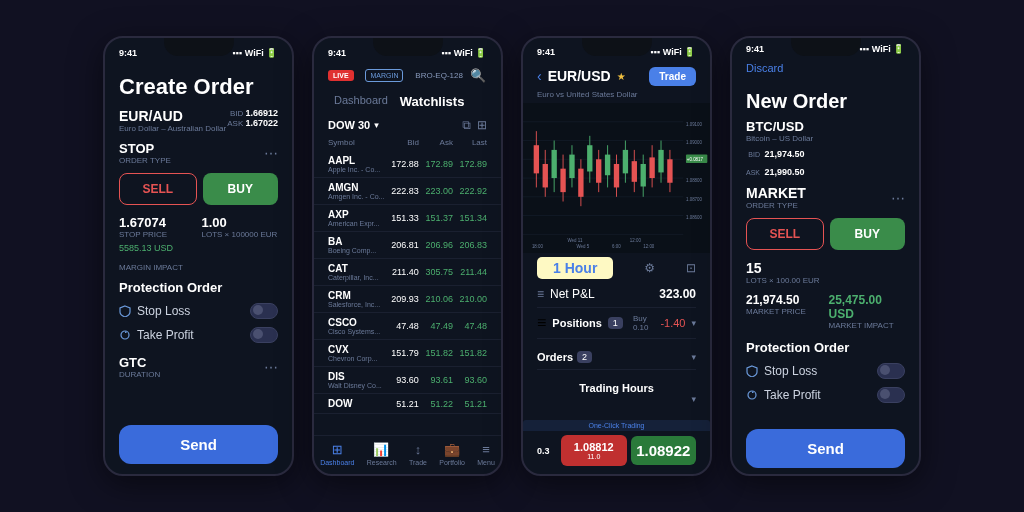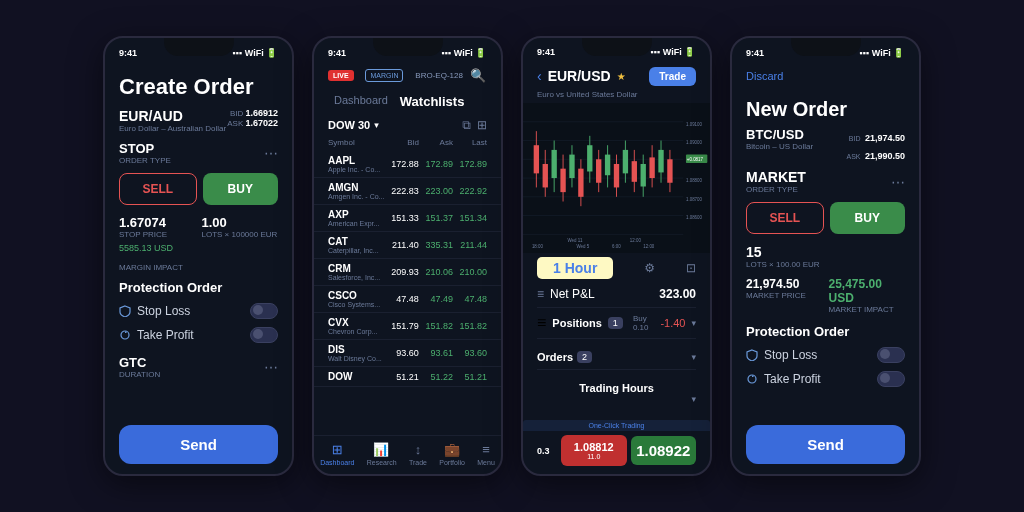--- a/index.html
+++ b/index.html
@@ -186,21 +186,21 @@
     .sell-price-sub { font-size: 7px; }
     .buy-price-btn { flex: 1; background: #2a7a3a; color: #fff; border: none; border-radius: 6px; padding: 6px 4px; cursor: pointer; text-align: center; }
     .buy-price-val { font-size: 15px; font-weight: 700; }
     .buy-price-sub { font-size: 7px; }
 
     
     .p4 { background: #0e1420; }
     .p4-header { padding: 6px 14px; display: flex; align-items: center; justify-content: space-between; }
     .discard-btn { color: #4a80e8; font-size: 11px; cursor: pointer; }
     .new-order-title { font-size: 20px; font-weight: 700; color: #fff; margin-bottom: 6px; }
-    .btc-row { display: flex; justify-content: space-between; align-items: flex-start; margin-bottom: 6px; }
+    .btc-row { display: flex; justify-content: space-between; align-items: flex-start; margin-bottom: 6px; flex-direction: column; }
     .btc-name { font-size: 13px; font-weight: 700; color: #fff; }
     .btc-sub { font-size: 8px; color: #6b7a99; }
     .btc-bid-ask { text-align: right; }
     .btc-label { font-size: 7px; color: #6b7a99; }
     .btc-val { font-size: 9px; color: #fff; font-weight: 600; }
     .market-type-row { display: flex; justify-content: space-between; align-items: center; margin-bottom: 8px; }
     .market-label { font-size: 14px; font-weight: 700; color: #fff; }
     .market-sub { font-size: 8px; color: #6b7a99; text-transform: uppercase; }
     .lots-row-p4 { display: flex; justify-content: space-between; margin-bottom: 8px; }
     .lots-val-p4 { font-size: 14px; font-weight: 700; color: #fff; }
@@ -357,25 +357,34 @@
       <div class="td-symbol">
         <div class="td-sym-name">AXP</div>
         <div class="td-sym-sub">American Expr...</div>
       </div>
       <div class="td-bid">151.33</div>
       <div class="td-ask">151.37</div>
       <div class="td-last">151.34</div>
     </div>
           <div class="table-row">
       <div class="td-symbol">
+        <div class="td-sym-name">BA</div>
+        <div class="td-sym-sub">Boeing Comp...</div>
+      </div>
+      <div class="td-bid">206.81</div>
+      <div class="td-ask">206.96</div>
+      <div class="td-last">206.83</div>
+    </div>
+          <div class="table-row">
+      <div class="td-symbol">
         <div class="td-sym-name">CAT</div>
         <div class="td-sym-sub">Caterpillar, Inc...</div>
       </div>
       <div class="td-bid">211.40</div>
-      <div class="td-ask">335.31</div>
+      <div class="td-ask">305.75</div>
       <div class="td-last">211.44</div>
     </div>
           <div class="table-row">
       <div class="td-symbol">
         <div class="td-sym-name">CRM</div>
         <div class="td-sym-sub">Salesforce, Inc...</div>
       </div>
       <div class="td-bid">209.93</div>
       <div class="td-ask">210.06</div>
       <div class="td-last">210.00</div>

